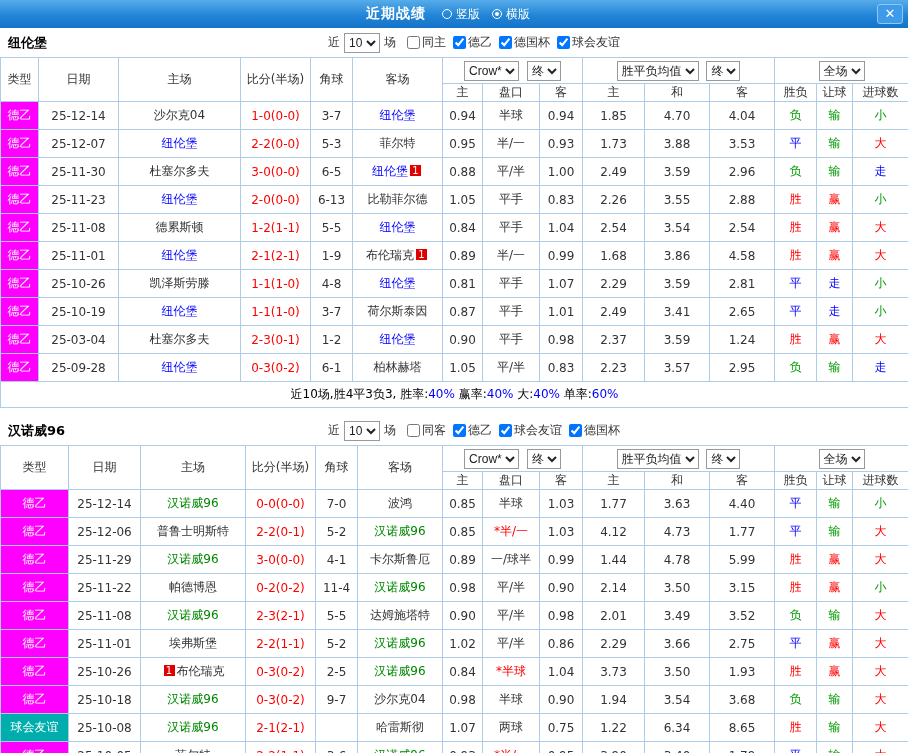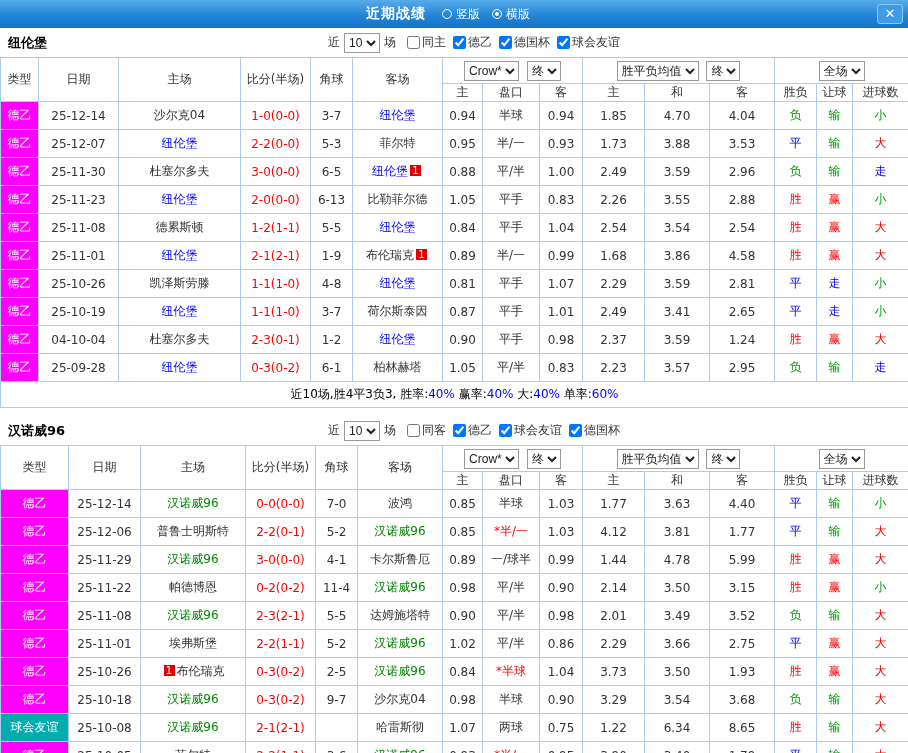--- a/index.html
+++ b/index.html
@@ -259,21 +259,21 @@
         <td class="odds">1.01</td>
         <td class="odds">2.49</td>
         <td class="odds">3.41</td>
         <td class="odds">2.65</td>
         <td class="res" style="color: rgb(0, 0, 255);">平</td>
         <td class="res" style="color: rgb(0, 0, 255);">走</td>
         <td class="res" style="color: rgb(0, 153, 0);">小</td>
       </tr>
       <tr>
         <td class="type" style="background: rgb(255, 0, 255);">德乙</td>
-        <td>04-10-04</td>
+        <td>25-03-04</td>
         <td class="team"><span>杜塞尔多夫</span></td>
         <td class="score">2-3(0-1)</td>
         <td>1-2</td>
         <td class="team"><span style="color: rgb(0, 0, 255);">纽伦堡</span></td>
         <td class="odds">0.90</td>
         <td class="line">平手</td>
         <td class="odds">0.98</td>
         <td class="odds">2.37</td>
         <td class="odds">3.59</td>
         <td class="odds">1.24</td>
@@ -400,21 +400,21 @@
         <td class="type" style="background: rgb(255, 0, 255);">德乙</td>
         <td>25-12-06</td>
         <td class="team"><span>普鲁士明斯特</span></td>
         <td class="score">2-2(0-1)</td>
         <td>5-2</td>
         <td class="team"><span style="color: rgb(0, 136, 0);">汉诺威96</span></td>
         <td class="odds">0.85</td>
         <td class="line" style="color: rgb(255, 0, 0);">*半/一</td>
         <td class="odds">1.03</td>
         <td class="odds">4.12</td>
-        <td class="odds">3.81</td>
+        <td class="odds">4.73</td>
         <td class="odds">1.77</td>
         <td class="res" style="color: rgb(0, 0, 255);">平</td>
         <td class="res" style="color: rgb(0, 153, 0);">输</td>
         <td class="res" style="color: rgb(255, 0, 0);">大</td>
       </tr>
       <tr>
         <td class="type" style="background: rgb(255, 0, 255);">德乙</td>
         <td>25-11-29</td>
         <td class="team"><span style="color: rgb(0, 136, 0);">汉诺威96</span></td>
         <td class="score">3-0(0-0)</td>
@@ -501,21 +501,21 @@
       <tr>
         <td class="type" style="background: rgb(255, 0, 255);">德乙</td>
         <td>25-10-18</td>
         <td class="team"><span style="color: rgb(0, 136, 0);">汉诺威96</span></td>
         <td class="score">0-3(0-2)</td>
         <td>9-7</td>
         <td class="team"><span>沙尔克04</span></td>
         <td class="odds">0.98</td>
         <td class="line">半球</td>
         <td class="odds">0.90</td>
-        <td class="odds">3.29</td>
+        <td class="odds">1.94</td>
         <td class="odds">3.54</td>
         <td class="odds">3.68</td>
         <td class="res" style="color: rgb(0, 153, 0);">负</td>
         <td class="res" style="color: rgb(0, 153, 0);">输</td>
         <td class="res" style="color: rgb(255, 0, 0);">大</td>
       </tr>
       <tr>
         <td class="type" style="background: rgb(0, 173, 173);">球会友谊</td>
         <td>25-10-08</td>
         <td class="team"><span style="color: rgb(0, 136, 0);">汉诺威96</span></td>

